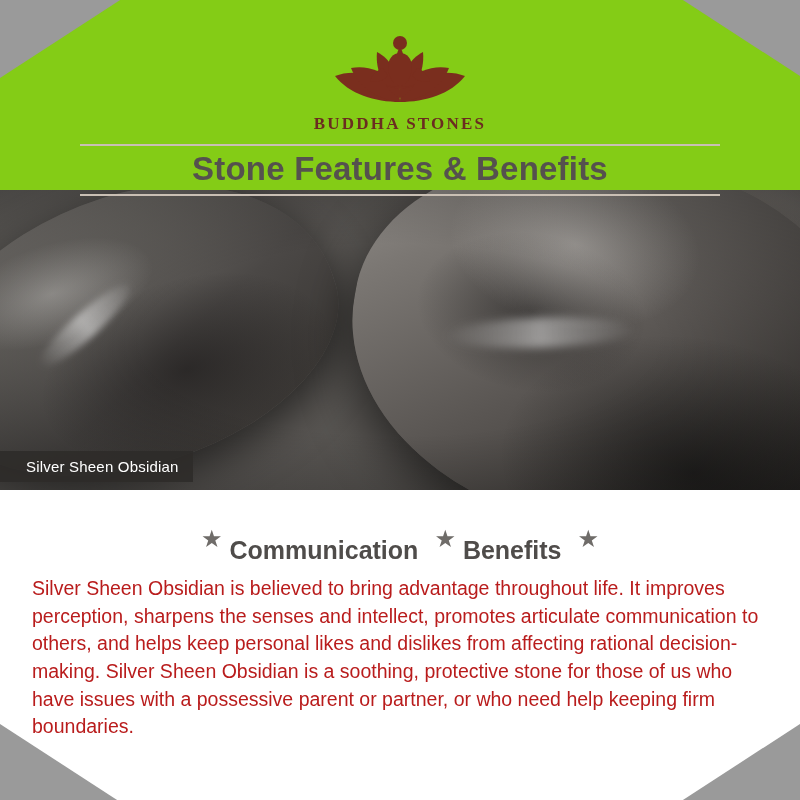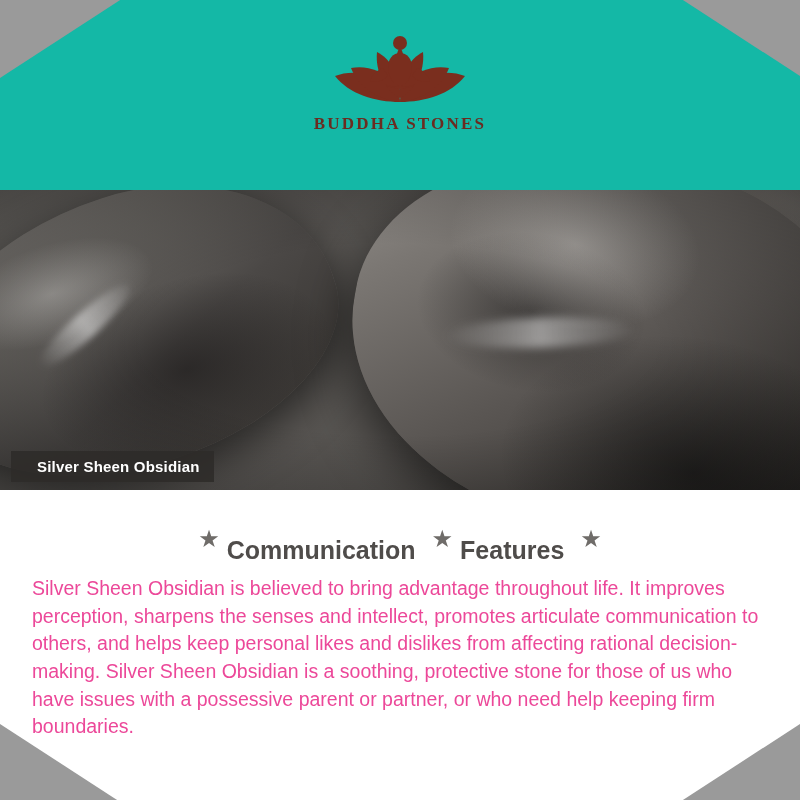--- a/index.html
+++ b/index.html
@@ -46,21 +46,21 @@
   .corner-br {
     bottom: -62px; right: -120px;
     width: 260px; height: 120px;
     transform: rotate(-33deg);
   }
 
   
   .header {
     position: relative;
     height: 190px;
-    background: #14b8a6;
+    background: #84cc16;
     text-align: center;
     z-index: 10;
   }
   .logo-wrap {
     padding-top: 18px;
   }
   .logo-mark {
     display: block;
     margin: 0 auto;
   }
@@ -160,26 +160,26 @@
     filter: blur(4px);
   }
   .photo-vignette {
     position: absolute;
     inset: 0;
     background: radial-gradient(ellipse at 50% 50%, rgba(0,0,0,0) 45%, rgba(0,0,0,0.35) 100%);
     pointer-events: none;
   }
   .caption {
     position: absolute;
-    left: 11px;
+    left: 0;
     bottom: 8px;
     background: rgba(45,43,41,0.88);
     color: #ffffff;
     font-size: 15px;
-    font-weight: bold;
+    font-weight: normal;
     padding: 7px 14px 7px 26px;
     letter-spacing: 0.2px;
     z-index: 8;
   }
 
   
   .content {
     position: relative;
     background: #ffffff;
     padding: 18px 28px 0 28px;
@@ -205,21 +205,21 @@
   }
   .benefit .label {
     font-size: 25px;
     font-weight: bold;
     color: #4f4c4a;
     margin-top: 24px;
   }
   .body-text {
     font-size: 19.5px;
     line-height: 1.42;
-    color: #ec4899;
+    color: #b91c1c;
     text-align: left;
     margin: 0;
     padding: 0 4px;
   }
 </style>
 </head>
 <body>
 
 <div class="page">
 
@@ -247,39 +247,42 @@
         <g fill="#7a2e1e">
           <circle cx="95" cy="25" r="7"></circle>
           <path d="M95 35 C88 35 83 41 83 49 C83 56 86 62 90 66 L100 66 C104 62 107 56 107 49 C107 41 102 35 95 35 Z"></path>
           <path d="M78 50 C72 52 67 57 65 63 C71 65 78 63 83 58 Z"></path>
           <path d="M112 50 C118 52 123 57 125 63 C119 65 112 63 107 58 Z"></path>
           <path d="M80 66 C86 72 104 72 110 66 C104 70 86 70 80 66 Z"></path>
         </g>
       </svg>
       <div class="brand-name">BUDDHA STONES</div>
     </div>
+    <div class="title-band">
+      <h1>Stone Features &amp; Benefits</h1>
+    </div>
   </div>
 
   <div class="photo">
     <div class="photo-bg"></div>
     <div class="stone-left"></div>
     <div class="stone-right"></div>
     <div class="photo-vignette"></div>
     <div class="caption">Silver Sheen Obsidian</div>
   </div>
 
   <div class="content">
     <div class="benefits">
       <div class="benefit">
         <span class="star">★</span>
         <span class="label">Communication</span>
       </div>
       <div class="benefit">
         <span class="star">★</span>
-        <span class="label">Features</span>
+        <span class="label">Benefits</span>
       </div>
       <div class="benefit">
         <span class="star">★</span>
       </div>
     </div>
     <p class="body-text">Silver Sheen Obsidian is believed to bring advantage throughout life. It improves perception, sharpens the senses and intellect, promotes articulate communication to others, and helps keep personal likes and dislikes from affecting rational decision-making. Silver Sheen Obsidian is a soothing, protective stone for those of us who have issues with a possessive parent or partner, or who need help keeping firm boundaries.</p>
   </div>
 
 </div>
 

